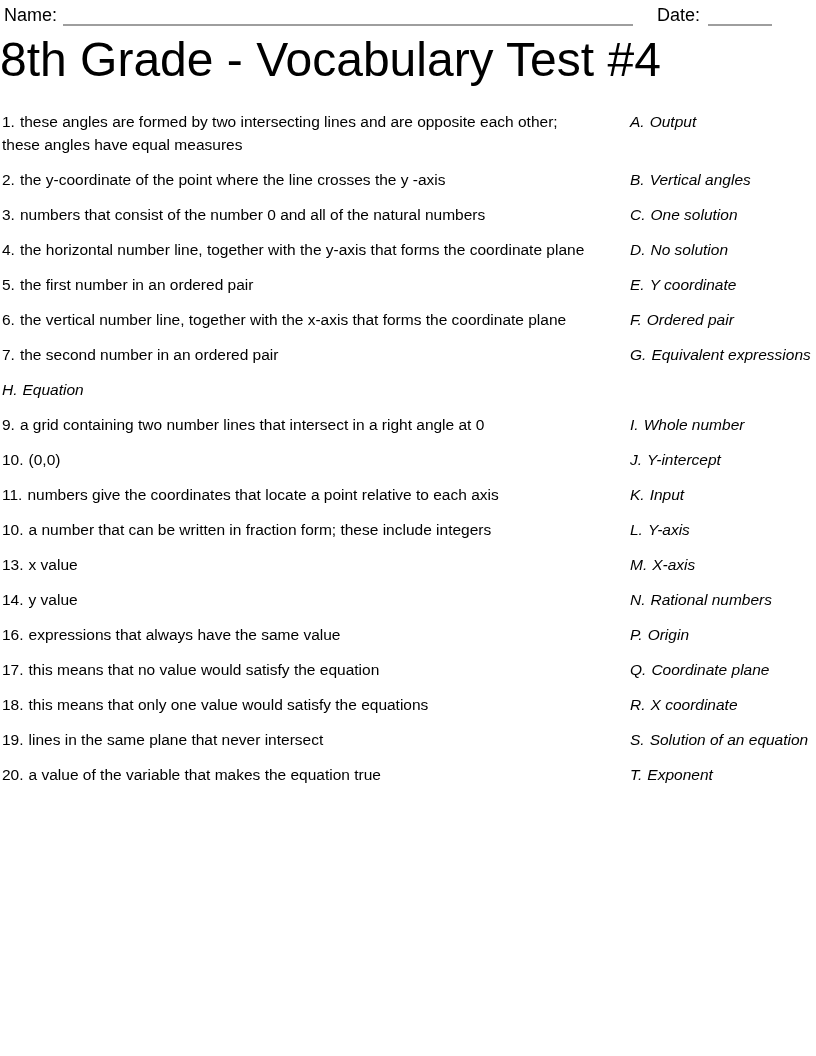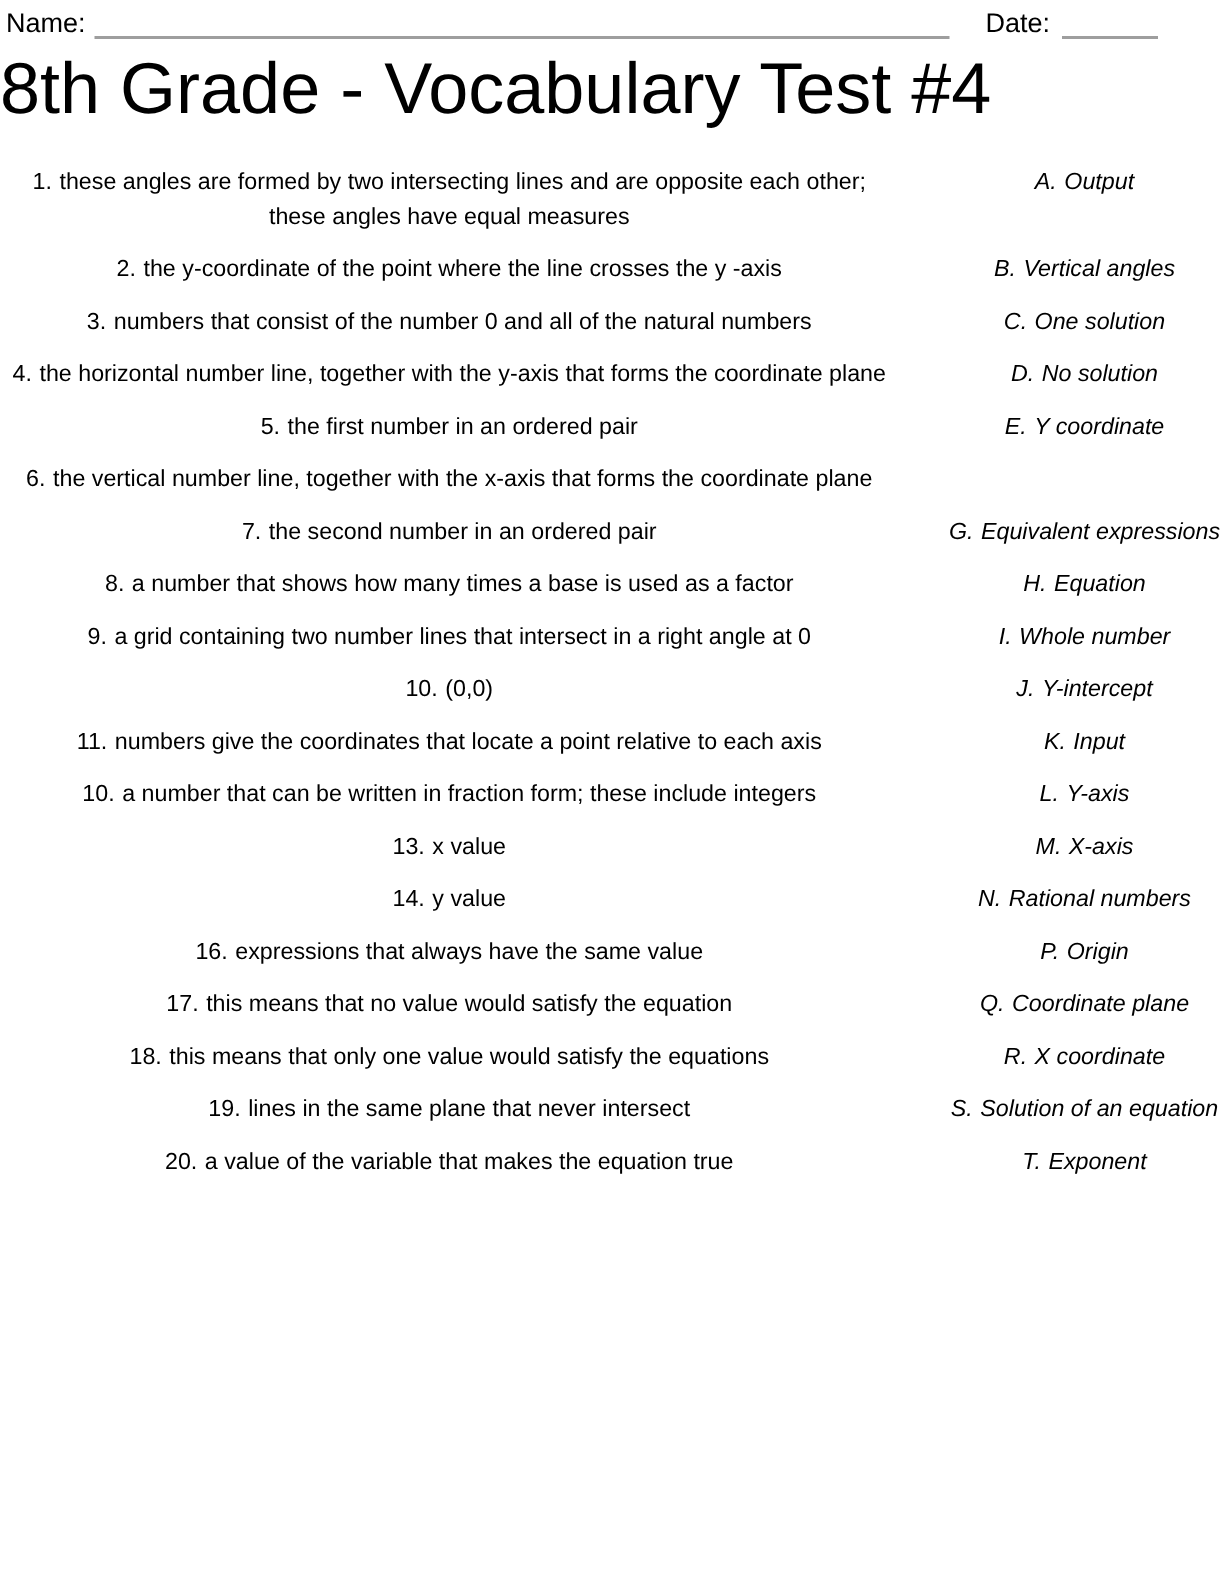--- a/index.html
+++ b/index.html
@@ -46,21 +46,20 @@
   .qa-list {
     margin-top: 22px;
     padding-left: 2px;
     font-size: 15.5px;
     line-height: 23px;
   }
   .row {
     display: flex;
     align-items: flex-start;
     margin-bottom: 12px;
-    text-align: center;
   }
   .q {
     width: 628px;
     padding-right: 33px;
     box-sizing: border-box;
   }
   .a {
     flex: 1;
     white-space: nowrap;
     font-style: italic;
@@ -124,35 +123,35 @@
     </div>
     <div class="a">
       <span class="let">E.</span><span>Y coordinate</span>
     </div>
   </div>
 
   <div class="row">
     <div class="q">
       <span class="num">6.</span><span>the vertical number line, together with the x-axis that forms the coordinate plane</span>
     </div>
+    <div class="a">
+      <span class="let">F.</span><span>Ordered pair</span>
+    </div>
   </div>
 
   <div class="row">
     <div class="q">
       <span class="num">7.</span><span>the second number in an ordered pair</span>
     </div>
     <div class="a">
       <span class="let">G.</span><span>Equivalent expressions</span>
     </div>
   </div>
 
   <div class="row">
-    <div class="q">
-      <span class="num">8.</span><span>a number that shows how many times a base is used as a factor</span>
-    </div>
     <div class="a">
       <span class="let">H.</span><span>Equation</span>
     </div>
   </div>
 
   <div class="row">
     <div class="q">
       <span class="num">9.</span><span>a grid containing two number lines that intersect in a right angle at 0</span>
     </div>
     <div class="a">

